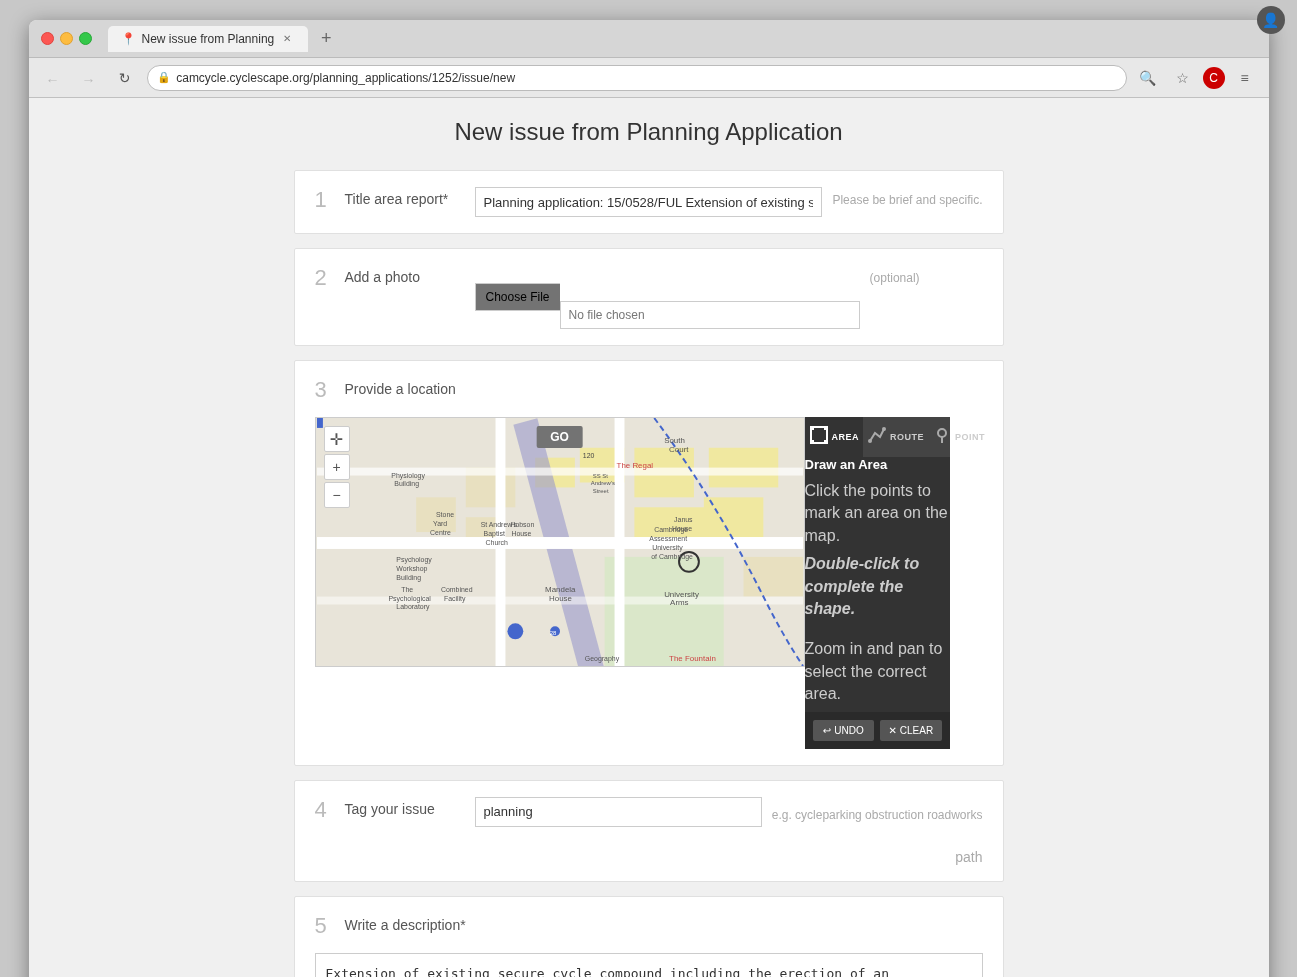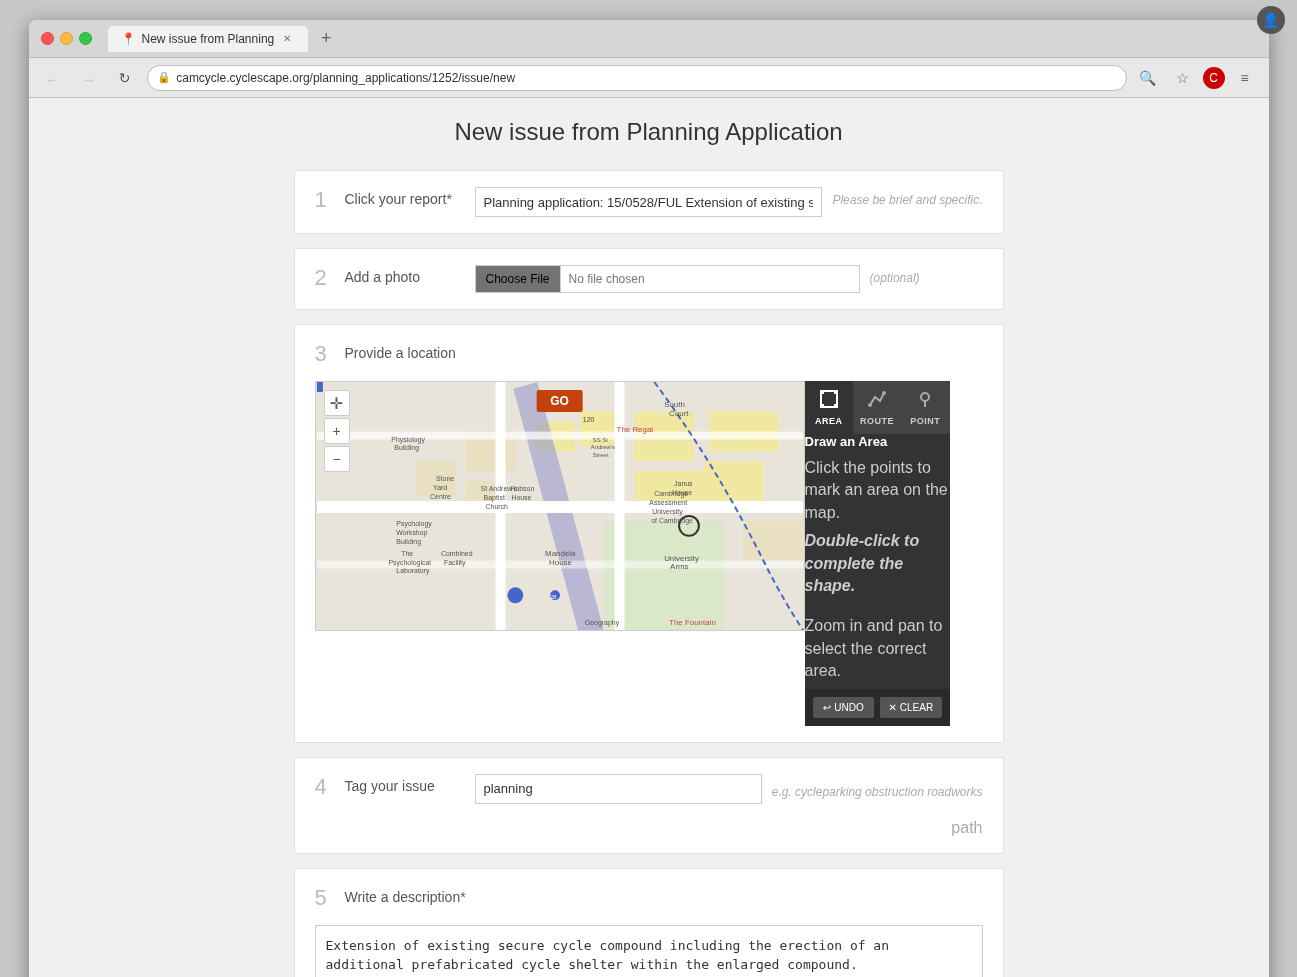--- a/index.html
+++ b/index.html
@@ -209,21 +209,20 @@
     .section-content {
       flex: 1;
       display: flex;
       align-items: flex-start;
       gap: 10px;
     }
 
     .section-hint {
       font-size: 12px;
       color: #aaa;
-      font-style: italic;
       padding-top: 6px;
     }
 
     .text-input {
       flex: 1;
       height: 30px;
       border: 1px solid #ccc;
       padding: 0 8px;
       font-size: 13px;
       color: #333;
@@ -250,20 +249,21 @@
     .file-name-display {
       border: 1px solid #ccc;
       height: 28px;
       padding: 0 8px;
       font-size: 12px;
       color: #777;
       display: flex;
       align-items: center;
       width: 300px;
       background: #fff;
+      margin-top: 36px;
     }
 
     
     .map-section-body {
       padding: 0 20px 16px 20px;
       display: flex;
       gap: 0;
     }
 
     .map-container {
@@ -297,21 +297,21 @@
       background: #444;
     }
 
     .map-tab {
       flex: 1;
       padding: 8px 4px;
       text-align: center;
       font-size: 10px;
       cursor: pointer;
       display: flex;
-      flex-direction: column;
+      flex-direction: row;
       align-items: center;
       gap: 3px;
       color: #ccc;
     }
 
     .map-tab.active {
       background: #333;
       color: #fff;
     }
 
@@ -390,42 +390,42 @@
       font-size: 14px;
       color: #555;
       border-radius: 2px;
     }
 
     .map-go-btn {
       position: absolute;
       top: 8px;
       left: 50%;
       transform: translateX(-50%);
-      background: #c2410c;
+      background: #737373;
       color: #fff;
       border: none;
       padding: 4px 14px;
       font-size: 12px;
       font-weight: bold;
       cursor: pointer;
       border-radius: 2px;
     }
 
     
     .map-svg {
       position: absolute;
       top: 0; left: 0;
       width: 100%;
       height: 100%;
     }
 
     .tag-path {
-      font-size: 16px;
+      font-size: 14px;
       color: #aaa;
-      margin-top: 5px;
+      margin-top: 12px;
     }
 
     
     .desc-section-body {
       padding: 0 20px 16px 20px;
     }
 
     .desc-textarea {
       width: 100%;
       min-height: 160px;
@@ -492,21 +492,21 @@
   </div>
 
   <div class="browser-content">
     <div class="page-wrapper">
 
       <h1 class="page-title">New issue from Planning Application</h1>
 
       <div class="form-section">
         <div class="section-header">
           <div class="section-number">1</div>
-          <div class="section-label">Click your report*</div>
+          <div class="section-label">Title area report*</div>
           <div class="section-content">
             <input type="text" class="text-input" value="Planning application: 15/0528/FUL Extension of existing sec" style="">
             <span class="section-hint">Please be brief and specific.</span>
           </div>
         </div>
       </div>
 
       <div class="form-section">
         <div class="section-header">
           <div class="section-number">2</div>

